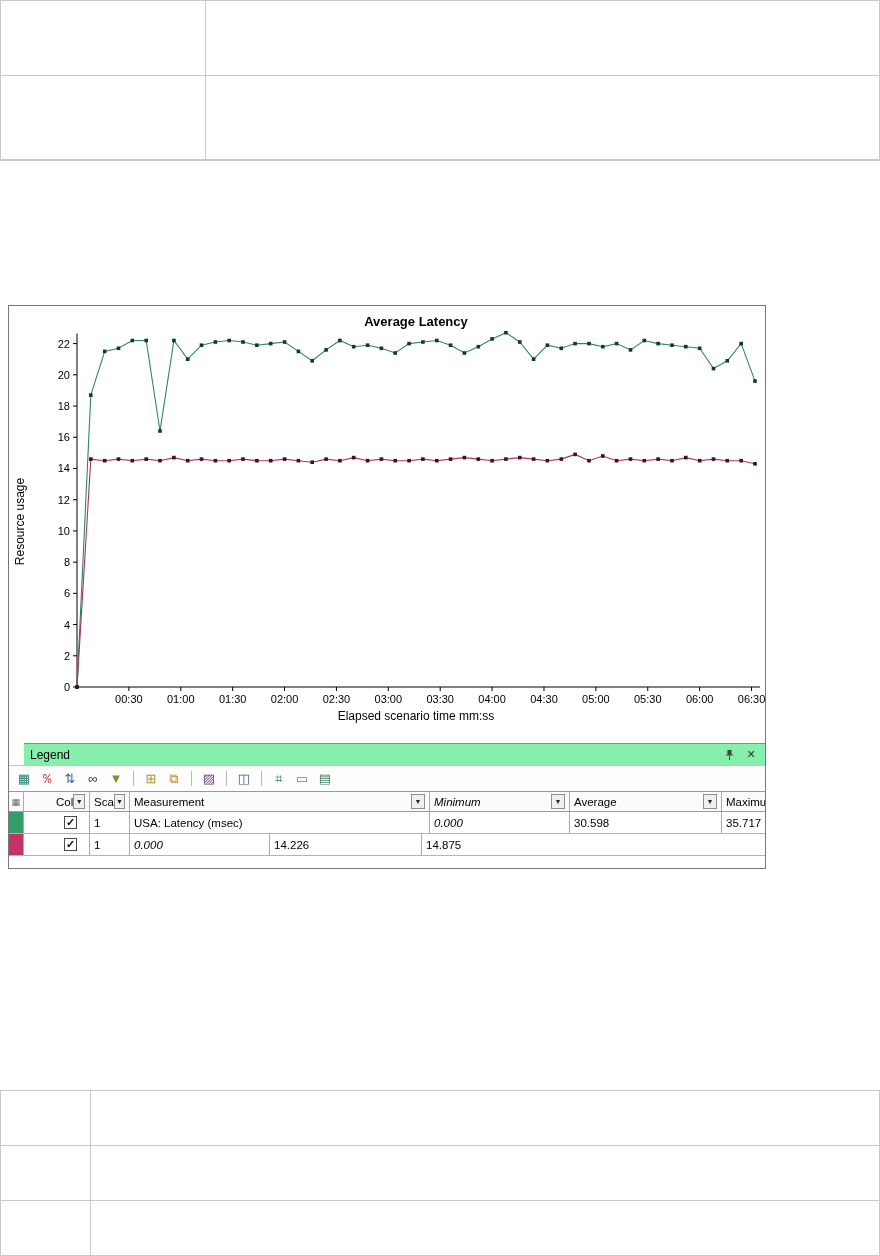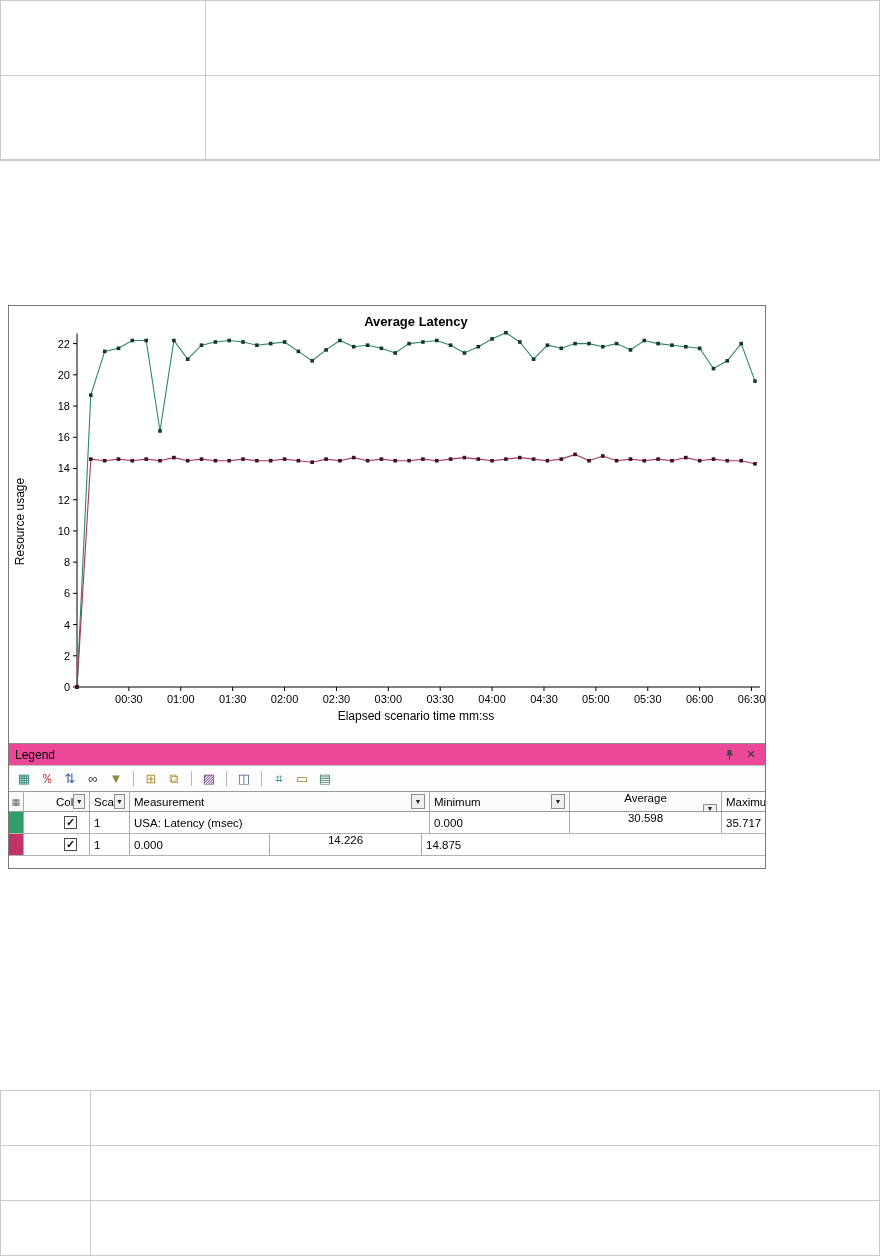--- a/index.html
+++ b/index.html
@@ -19,21 +19,21 @@
   
   #shot-panel { position: absolute; left: 8px; top: 305px; width: 758px; height: 564px;
     border: 1px solid #787878; background: #fff; display: flex; flex-direction: column; }
 
   .chart-region { height: 437px; background: #fff; }
   .chart-region svg { display: block; }
   .chart-region text { font-family: "Liberation Sans", sans-serif; }
 
   
   .legend-header { height: 22px; border-top: 1px solid #8a8a8a; display: flex;
-    align-items: center; padding: 0 6px; font-size: 12px; background: #ec4899; }
+    align-items: center; padding: 0 6px; font-size: 12px; background: #86efac; margin-left: 15px; }
   .legend-header .spacer { flex: 1; }
   .win-btn { width: 16px; height: 15px; display: flex; align-items: center; justify-content: center;
     font-size: 11px; color: #333; cursor: default; margin-left: 6px; }
 
   
   .legend-toolbar { height: 26px; border-top: 1px solid #c4c4c4; display: flex;
     align-items: center; padding: 0 6px; gap: 5px; background: #fdfdfd; }
   .tb-icon { width: 18px; height: 17px; display: flex; align-items: center; justify-content: center;
     font-size: 13px; line-height: 1; }
   .tb-sep { width: 1px; height: 15px; background: #b8b8b8; margin: 0 3px; }
@@ -41,22 +41,22 @@
   
   .lt-head { display: flex; height: 21px; border-top: 1px solid #9a9a9a; border-bottom: 1px solid #9a9a9a;
     background: #fbfbfb; font-size: 11.5px; }
   .lt-row { display: flex; height: 22px; border-bottom: 1px solid #b3b3b3; font-size: 11.5px; }
   .lt-cell { border-right: 1px solid #ababab; display: flex; align-items: center;
     padding: 0 4px; overflow: hidden; white-space: nowrap; }
   .c0 { width: 15px; padding: 0; }
   .c1 { width: 38px; margin-left: 28px; }
   .c2 { width: 40px; }
   .c3 { width: 300px; }
-  .c4 { width: 140px; }
-  .c5 { width: 152px; flex-direction: column; }
+  .c4 { width: 140px; font-style: italic; }
+  .c5 { width: 152px; }
   .c6 { flex: 1; border-right: none; }
   .dd-btn { margin-left: auto; width: 14px; height: 15px; border: 1px solid #8f8f8f; background: #efefef;
     display: flex; align-items: center; justify-content: center; font-size: 7px; color: #222; }
   .hdr-grid { font-size: 9px; color: #666; margin: 0 auto; }
   .chk { width: 13px; height: 13px; border: 1px solid #4a4a4a; background: #fff; display: flex;
     align-items: center; justify-content: center; font-size: 11px; font-weight: bold; color: #111; }
 </style>
 </head>
 <body>
 

